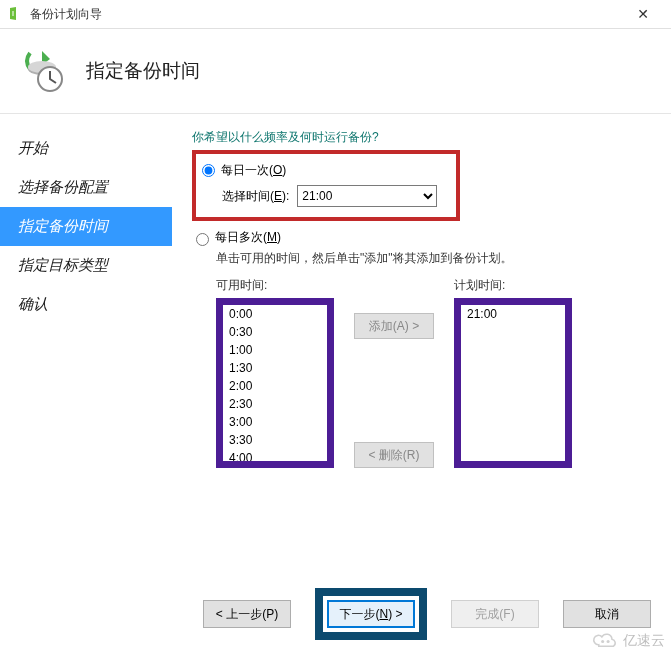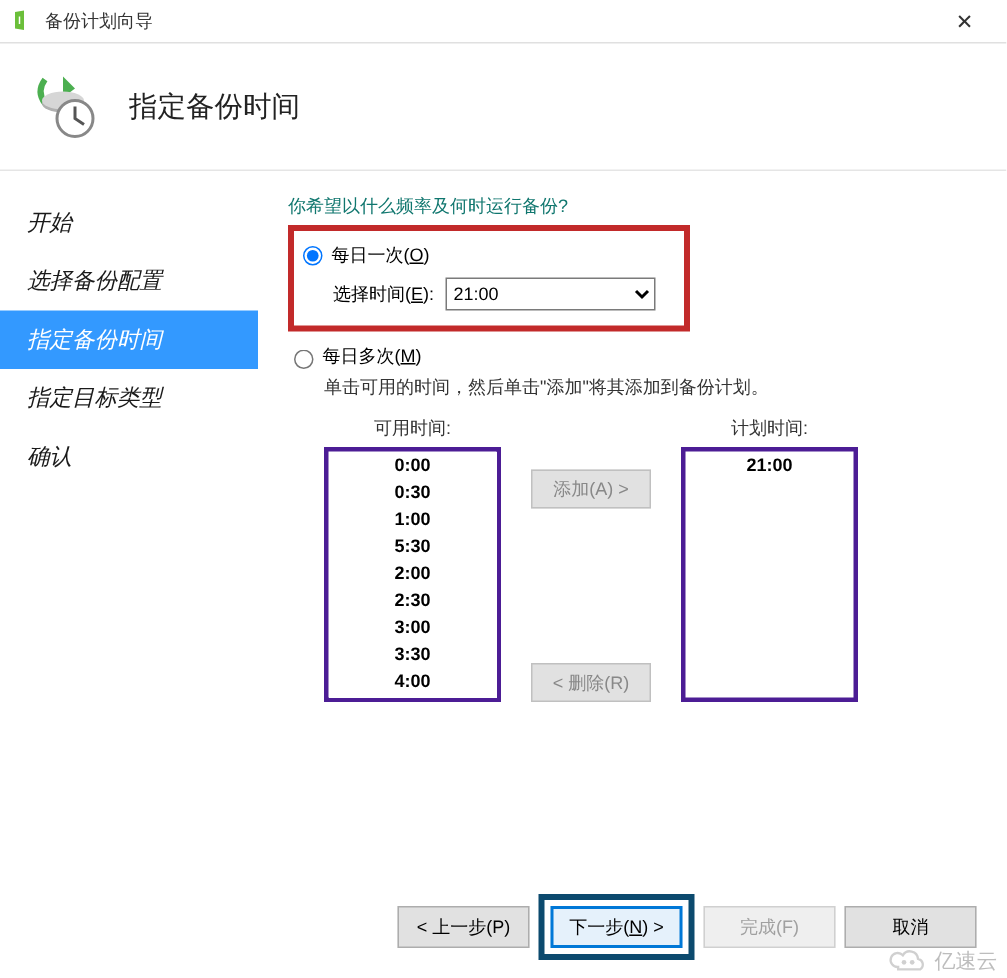--- a/index.html
+++ b/index.html
@@ -123,34 +123,32 @@
       color: #333;
     }
     .lists-area {
       display: flex;
       padding-left: 24px;
       gap: 20px;
     }
     .list-col {
       display: flex;
       flex-direction: column;
-      text-align: center;
     }
     .list-label {
       margin-bottom: 4px;
       color: #333;
     }
     .listbox {
       width: 118px;
       height: 170px;
-      border: 3px solid #4c1d95;
+      border: 7px solid #4c1d95;
       overflow-y: scroll;
       background: #fff;
       font-size: 12px;
-      font-weight: bold;
     }
     .listbox .opt {
       padding: 2px 6px;
       cursor: default;
     }
     .btn-col {
       display: flex;
       flex-direction: column;
       justify-content: space-between;
       gap: 10px;
@@ -163,21 +161,21 @@
       border: 1px solid #c0c0c0;
       color: #888;
       font-size: 12px;
       cursor: default;
     }
     .footer {
       position: absolute;
       bottom: 12px;
       right: 20px;
       display: flex;
-      gap: 6px;
+      gap: 24px;
       align-items: center;
     }
     .wiz-btn {
       min-width: 88px;
       height: 28px;
       background: #e1e1e1;
       border: 1px solid #adadad;
       font-size: 12px;
       cursor: pointer;
       padding: 0 10px;
@@ -186,21 +184,21 @@
       border: 2px solid #0078d7;
       background: #e5f1fb;
     }
     .wiz-btn.disabled {
       color: #a0a0a0;
       border-color: #d0d0d0;
       background: #efefef;
       cursor: default;
     }
     .next-wrap {
-      border: 4px solid #0c4a6e;
+      border: 8px solid #0c4a6e;
       padding: 4px;
     }
     .watermark {
       position: absolute;
       right: 6px;
       bottom: 2px;
       display: flex;
       align-items: flex-end;
       opacity: 0.55;
       gap: 4px;
@@ -272,21 +270,21 @@
     </label>
     <div class="multi-hint">单击可用的时间，然后单击"添加"将其添加到备份计划。</div>
 
     <div class="lists-area">
       <div class="list-col">
         <div class="list-label">可用时间:</div>
         <div class="listbox">
           <div class="opt">0:00</div>
           <div class="opt">0:30</div>
           <div class="opt">1:00</div>
-          <div class="opt">5:30</div>
+          <div class="opt">1:30</div>
           <div class="opt">2:00</div>
           <div class="opt">2:30</div>
           <div class="opt">3:00</div>
           <div class="opt">3:30</div>
           <div class="opt">4:00</div>
           <div class="opt">4:30</div>
         </div>
       </div>
       <div class="btn-col">
         <button class="flat-btn">添加(A) &gt;</button>

